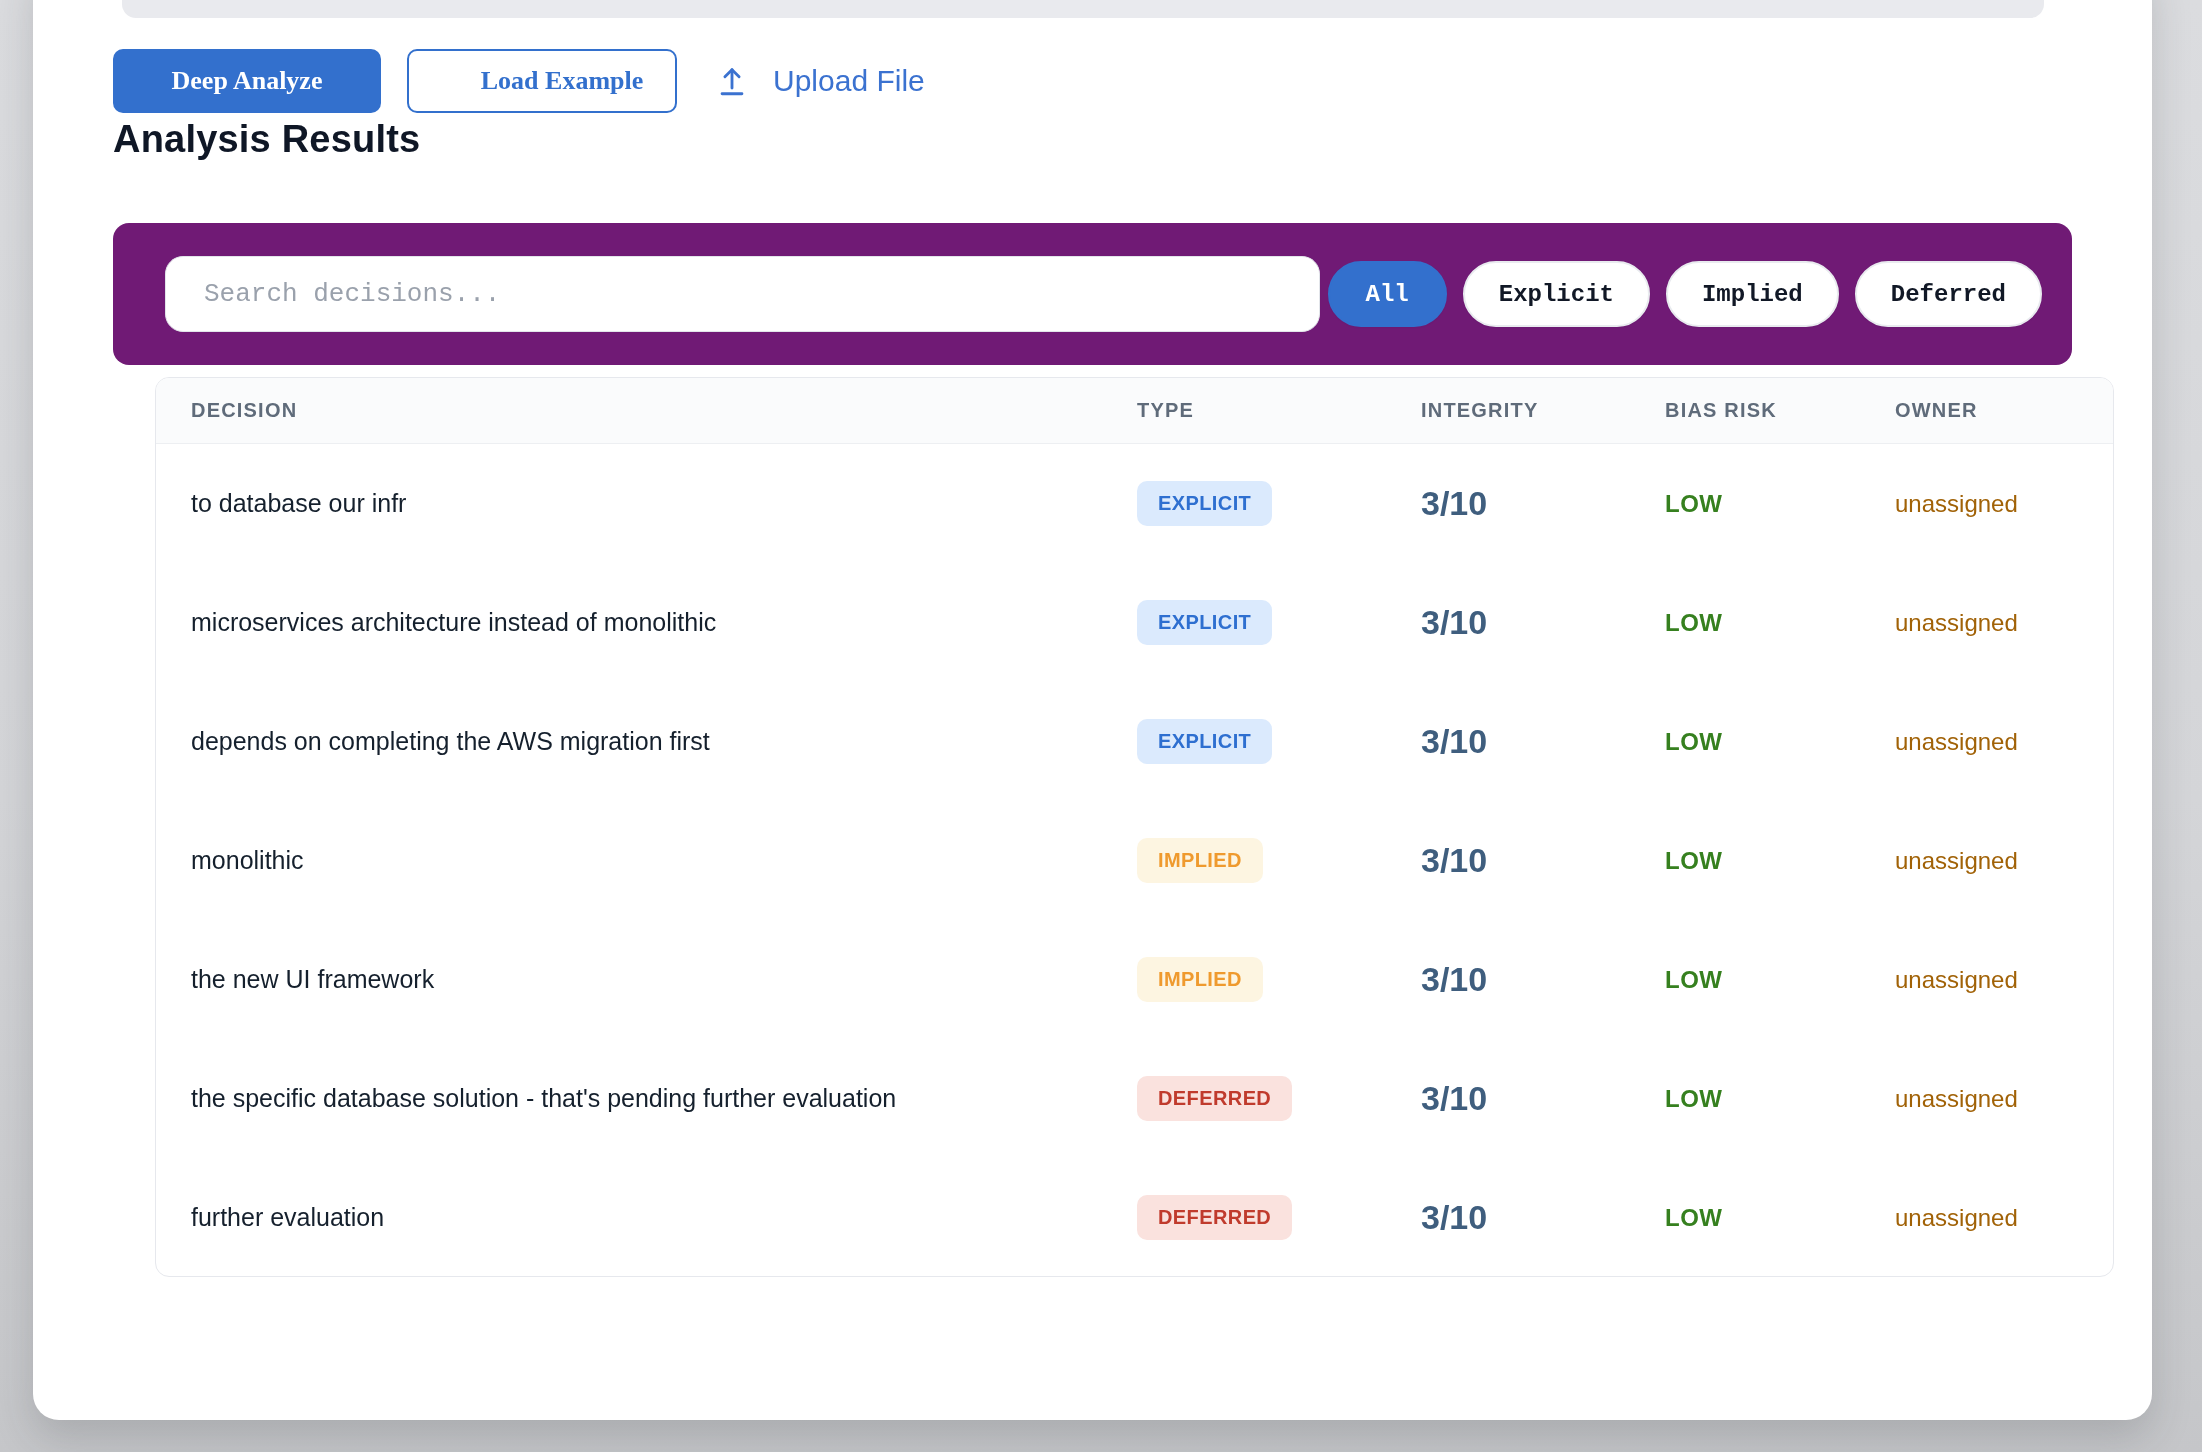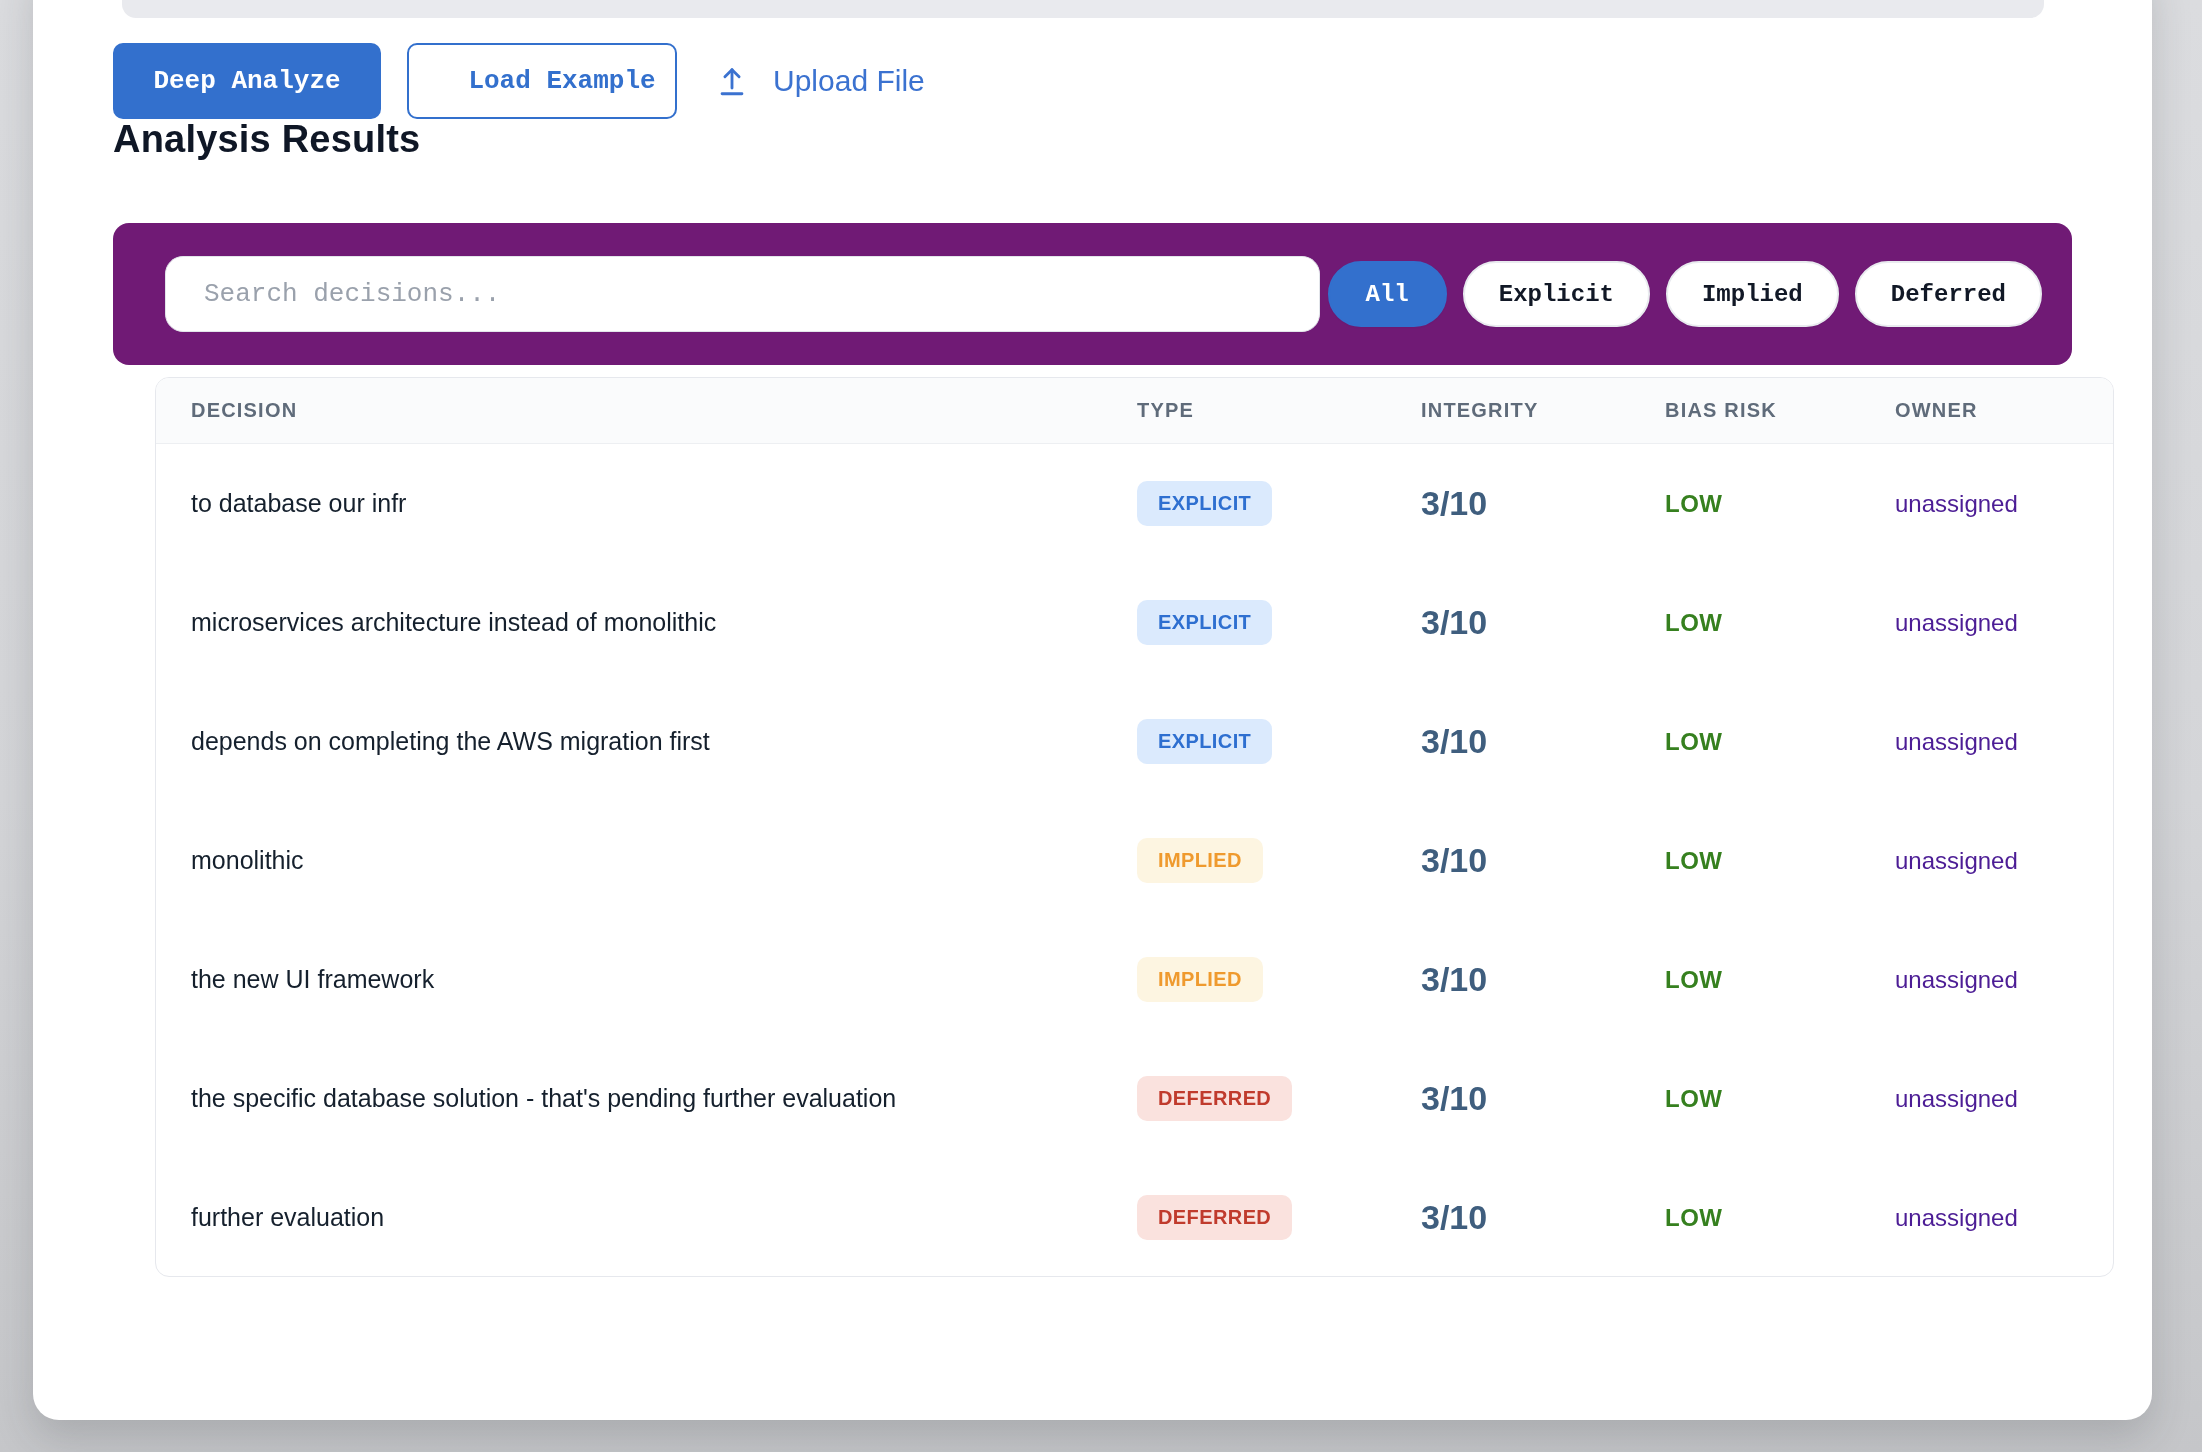--- a/index.html
+++ b/index.html
@@ -22,21 +22,21 @@
 
   
   .textarea-remnant {
     margin:44px 0 0 9px; width:1922px; height:18px;
     background:#e9eaee; border-radius:0 0 14px 14px;
   }
 
   
   .toolbar { margin-top:26px; display:flex; align-items:center; gap:26px; height:74px; }
   .btn {
-    height:76px; border-radius:10px; font-family:Liberation Mono, monospace;
+    height:64px; border-radius:10px; font-family:Liberation Serif, serif;
     font-size:26px; font-weight:700; cursor:pointer; border:none;
   }
   .btn-primary { width:268px; background:#3370cd; color:#ffffff; }
   .btn-outline { width:270px; background:#ffffff; color:#3370cd; border:2.5px solid #3370cd;padding-left:40px; }
   .upload-link {
     margin-left:12px; display:flex; align-items:center; gap:24px;
     color:#3b72d0; font-size:30px; font-weight:500; text-decoration:none; cursor:pointer;
   }
   .upload-icon { display:flex; align-items:center; }
 
@@ -83,21 +83,21 @@
   .cell-decision { font-size:25px; color:#15202d; }
   .badge {
     display:inline-block; font-size:20px; font-weight:800; letter-spacing:.4px;
     padding:11px 21px; border-radius:10px;
   }
   .badge--explicit { background:#dbeafd; color:#2e6fd0; }
   .badge--implied  { background:#fdf5e1; color:#ef9a2e; }
   .badge--deferred { background:#fae2de; color:#c03b2d; }
   .cell-score { font-size:34px; font-weight:800; color:#3f5e7e; }
   .cell-risk  { font-size:24px; font-weight:800; color:#36801f; letter-spacing:.5px; }
-  .cell-owner { font-size:24px; color:#4c1d95; }
+  .cell-owner { font-size:24px; color:#a16207; }
 </style>
 </head>
 <body>
 
 <div class="page">
   <div class="card">
 
     <div class="textarea-remnant"></div>
 
     <div class="toolbar">

